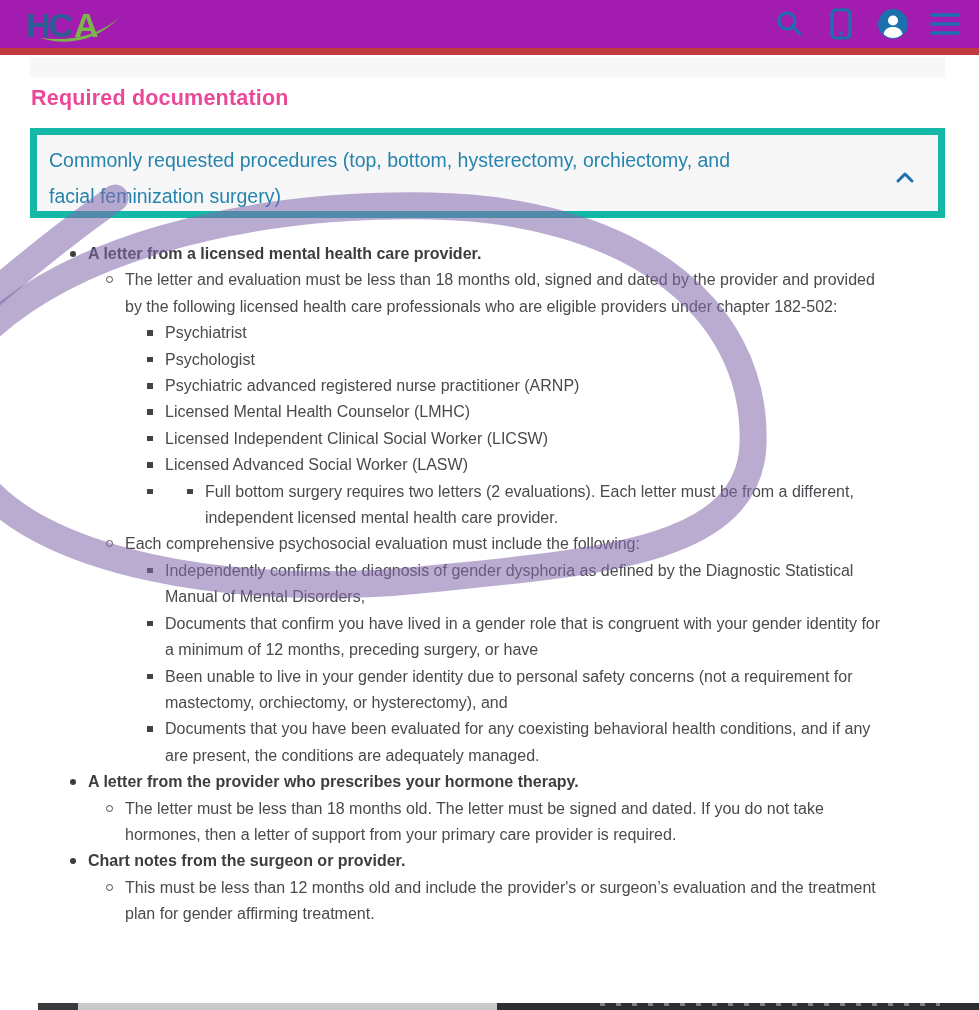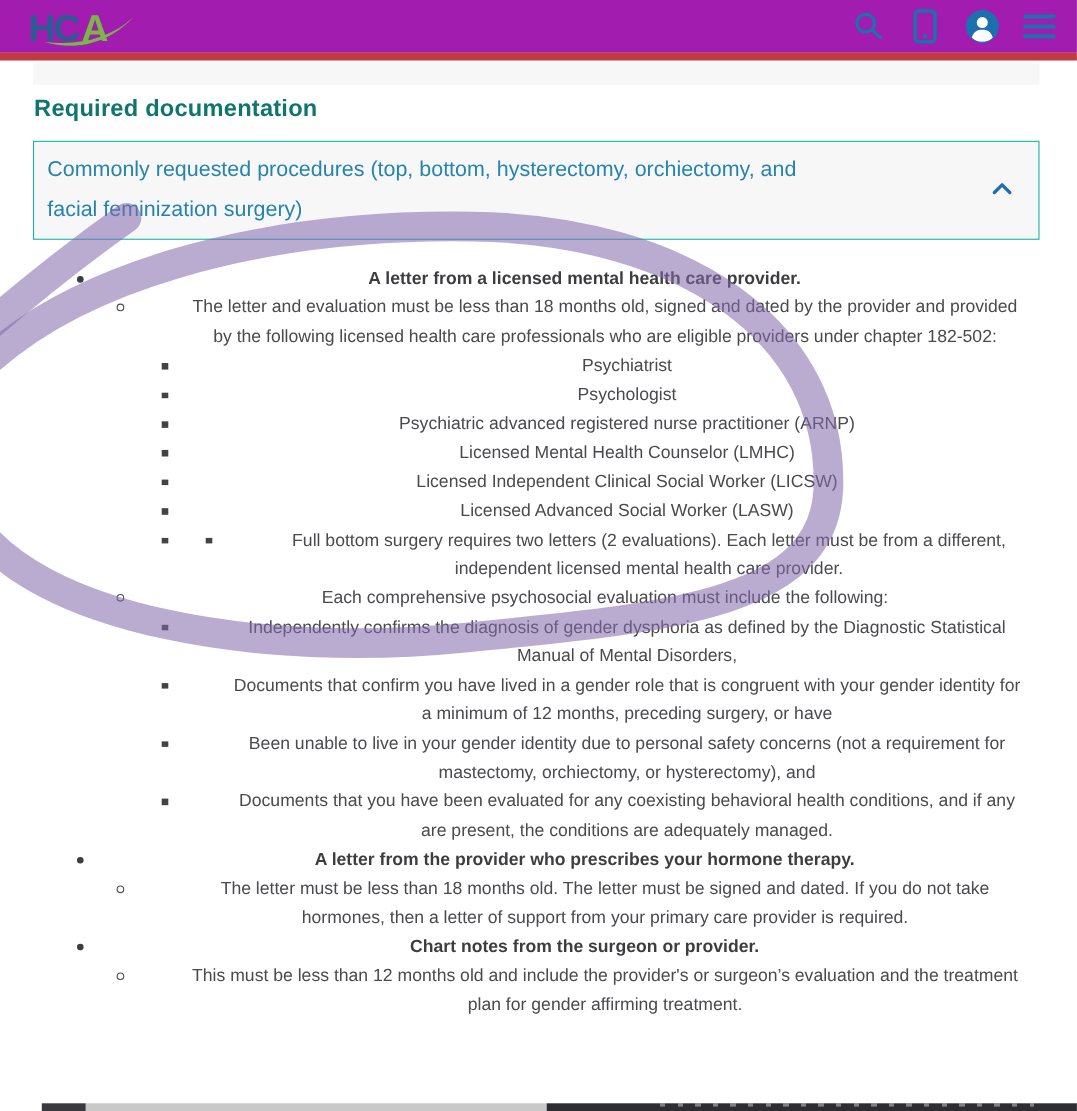--- a/index.html
+++ b/index.html
@@ -12,33 +12,33 @@
   .logo { position:absolute; left:26px; top:4px; width:100px; height:42px; cursor:pointer; }
   .header-icons { position:absolute; right:18px; top:0; height:48px; display:flex; align-items:center; gap:20px; }
   .hicon { width:32px; height:34px; display:flex; align-items:center; justify-content:center; cursor:pointer; }
   .red-rule { position:absolute; left:0; top:48px; width:979px; height:7px; background:#c13a40; }
 
   
   .top-strip { position:absolute; left:30px; top:57px; width:915px; height:20px; background:#f7f7f8; }
 
   
   .section-title { position:absolute; left:31px; top:86px; font-size:21.5px; font-weight:600;
-    color:#0f766e; letter-spacing:0.2px; }
+    color:#ec4899; letter-spacing:0.2px; }
 
   
   .accordion { position:absolute; left:30px; top:128px; width:915px; height:90px;
-    background:#f7f7f8; border:1px solid #14b8a6; cursor:pointer; }
+    background:#f7f7f8; border:7px solid #14b8a6; cursor:pointer; }
   .accordion-title { position:absolute; left:12px; top:7px; width:840px;
     font-size:19.5px; line-height:36px; color:#2484ad; white-space:pre-line; }
   .accordion-chevron { position:absolute; right:22px; top:34px; width:22px; height:18px; cursor:pointer; }
 
   
   .content { position:absolute; left:30px; top:241px; width:945px; font-size:16px;
     line-height:26.4px; color:#4a4a4e; }
-  .li { position:relative; white-space:normal;text-align:center; }
+  .li { position:relative; white-space:normal; }
   .li .marker { position:absolute; }
   .li-text { display:block; white-space:pre; }
   .l1 { padding-left:58px; }
   .l1 .marker { left:40px; top:10px; width:6px; height:6px; border-radius:50%; background:#3d3d40; }
   .l1.bold .li-text { font-weight:bold; color:#3d3d40; }
   .l2 { padding-left:95px; }
   .l2 .marker { left:76px; top:9px; width:7px; height:7px; border:1.6px solid #4a4a4e;
     border-radius:50%; background:transparent; }
   .l3 { padding-left:135px; }
   .l3 .marker { left:117px; top:10px; width:5.5px; height:5.5px; background:#434347; }

